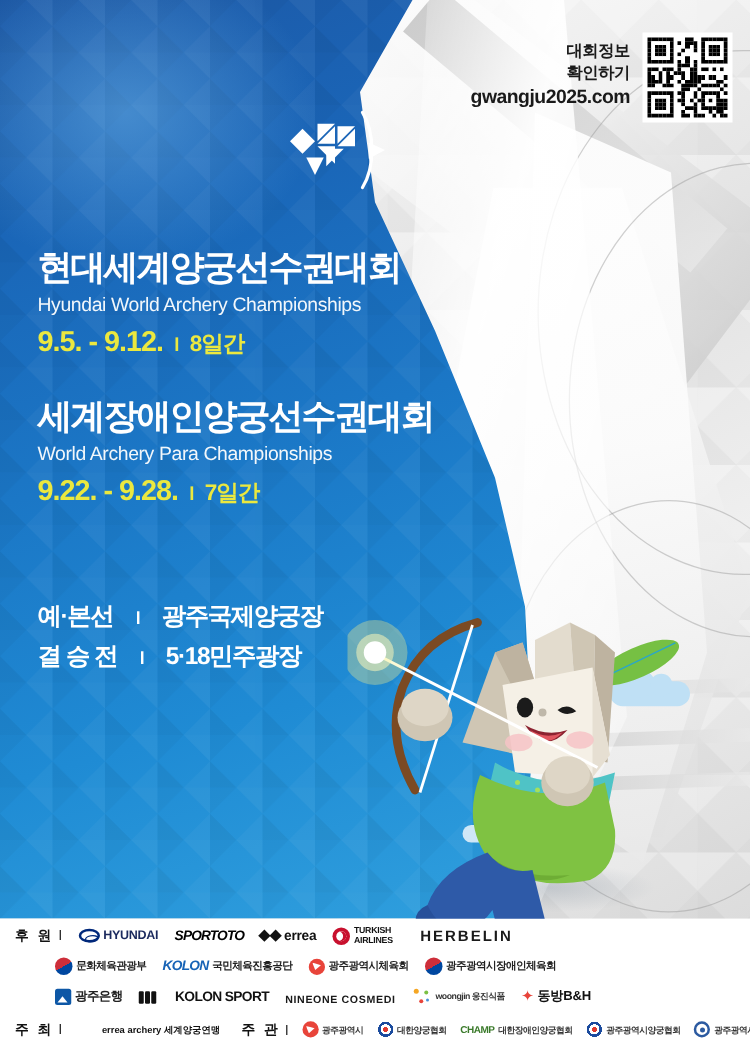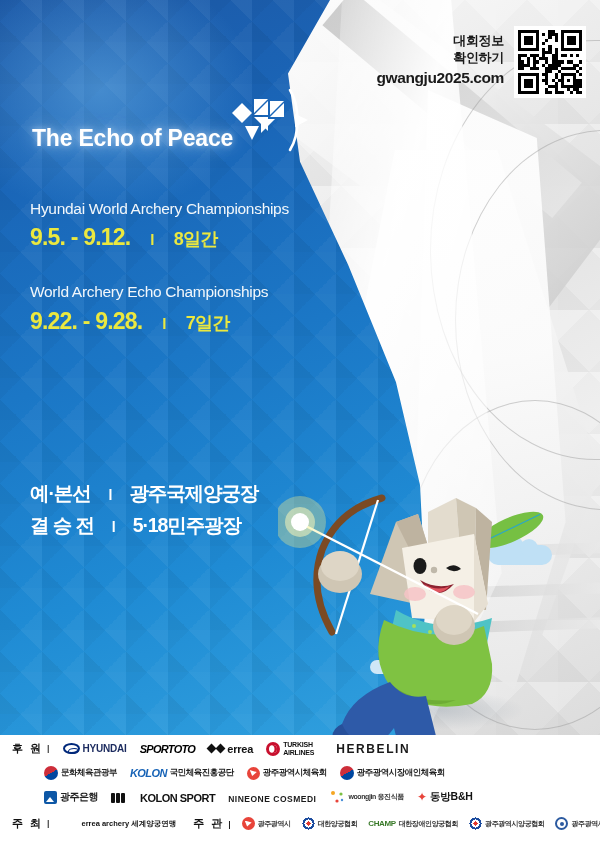--- a/index.html
+++ b/index.html
@@ -101,21 +101,21 @@
   }
   .emblem { position:absolute; left:216px; top:82px; width:104px; height:76px; }
 
   
   .main { position:absolute; left:30px; top:196px; width:330px; color:#fff; }
   .ev { margin-bottom:0; }
   .ev .city { font-size:30px; font-weight:800; letter-spacing:-1px; line-height:1.22; }
   .ev .kr   { font-size:28px; font-weight:800; letter-spacing:-1.6px; line-height:1.28; }
   .ev .en   { font-size:15.5px; font-weight:500; letter-spacing:-.3px; line-height:1.5; margin-top:1px; color:#f2f7fb;}
   .ev .date { font-size:23px; font-weight:800; color:#ebe83f; letter-spacing:-.8px; margin-top:4px;
-              display:flex; align-items:baseline; gap:20px; }
+              display:flex; align-items:baseline; gap:9px; }
   .ev .date .sep { font-size:15px; font-weight:800; }
   .ev .date .days { font-size:18px; font-weight:800; }
   .gap { height:28px; }
 
   .venues { position:absolute; left:30px; top:478px; color:#fff; }
   .venues .row { font-size:19.5px; font-weight:800; letter-spacing:-1.1px; line-height:1.62;
                  display:flex; align-items:baseline; gap:18px; }
   .venues .row .sep { font-size:14px; font-weight:700; }
 
   
@@ -674,37 +674,38 @@
         <polygon points="54,35 68,21 68,35"></polygon>
         <polygon points="29,44 43,44 36,58"></polygon>
         <polygon points="45,37 59,37 45,51"></polygon>
         <polygon points="38,35 52,35 52,49"></polygon>
         <polygon points="79,32 92,38 79,45"></polygon>
       </g>
       <path d="M74 8 C 84 24, 84 52, 74 68" stroke="#ffffff" stroke-width="2.6" fill="none" stroke-linecap="round"></path>
     </svg>
   </div>
 
-  <div class="tagline">The Echo of Peace</div>
 
   <div class="main">
 
     <div class="ev">
+      <div class="kr">현대세계양궁선수권대회</div>
       <div class="en">Hyundai World Archery Championships</div>
       <div class="date">
         <span>9.5. - 9.12.</span>
         <span class="sep">l</span>
         <span class="days">8일간</span>
       </div>
     </div>
 
     <div class="gap"></div>
 
     <div class="ev">
-      <div class="en">World Archery Echo Championships</div>
+      <div class="kr">세계장애인양궁선수권대회</div>
+      <div class="en">World Archery Para Championships</div>
       <div class="date">
         <span>9.22. - 9.28.</span>
         <span class="sep">l</span>
         <span class="days">7일간</span>
       </div>
     </div>
   </div>
 
   <div class="venues">
     <div class="row">

